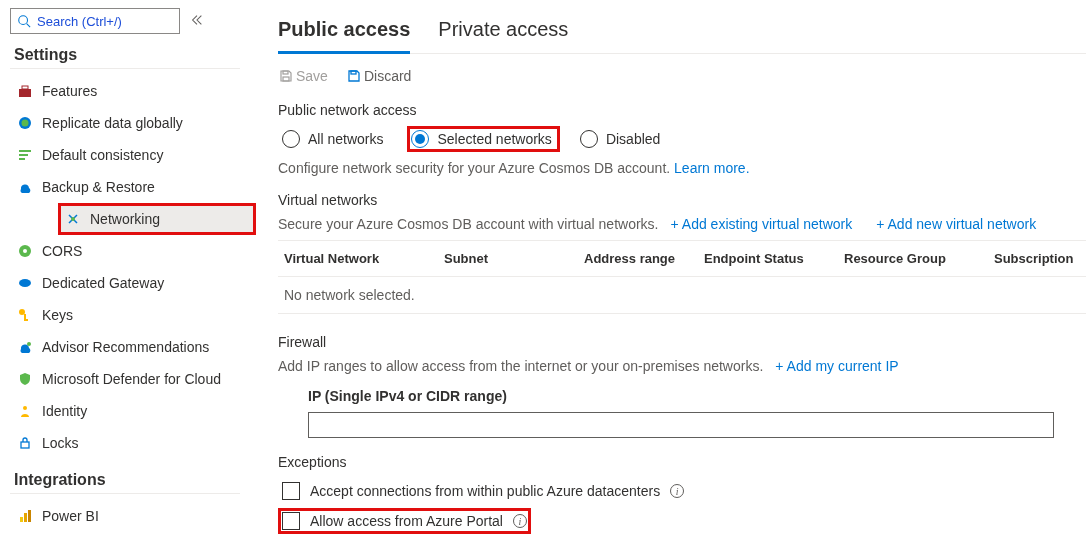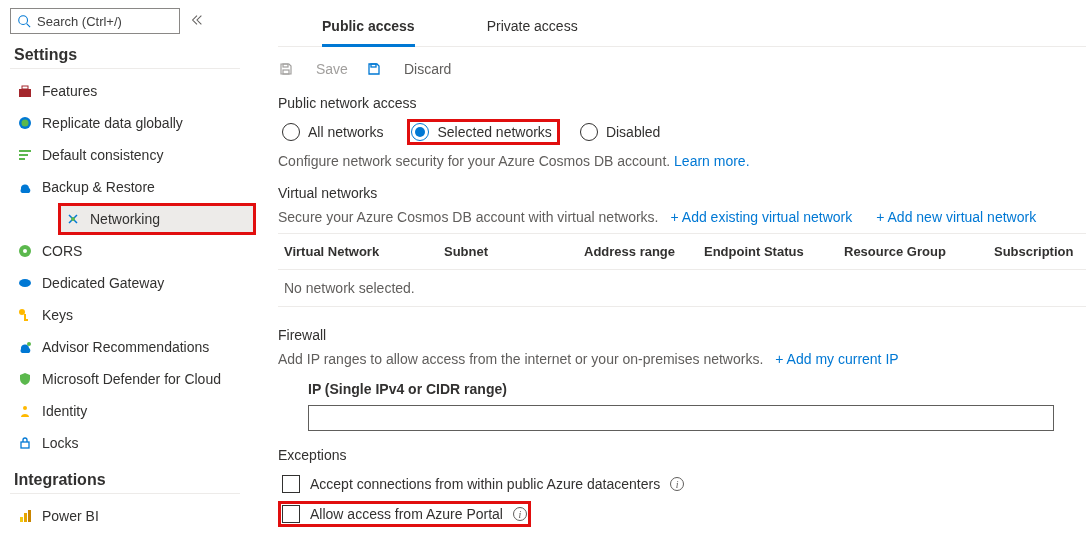--- a/index.html
+++ b/index.html
@@ -15,21 +15,21 @@
   .sidebar {
     width: 256px;
     padding: 8px 0 0 10px;
     flex-shrink: 0;
   }
   .search-row { display: flex; align-items: center; gap: 6px; margin-bottom: 12px; }
   .search-box {
     display: flex; align-items: center;
     border: 1px solid #8a8886;
     padding: 2px 6px; height: 26px; width: 170px;
-    color: #404040;
+    color: #1d4ed8;
   }
   .search-box svg { flex-shrink: 0; }
   .search-box span { margin-left: 6px; font-size: 13px; }
   .collapse-btn { color: #605e5c; font-size: 12px; padding: 4px; }
   .section-header {
     font-weight: 600; font-size: 16px; margin: 12px 0 4px 4px;
   }
   .section-divider {
     border-top: 1px solid #edebe9; margin: 4px 4px 6px 0; width: 230px;
   }
@@ -38,29 +38,29 @@
     display: flex; align-items: center; height: 32px;
     padding-left: 4px; cursor: pointer;
   }
   .nav-item.active { background: #edebe9; }
   .nav-item.highlighted { border: 3px solid #e10e0e; padding-left: 1px; margin-left: 48px; }
   .nav-item .ico { width: 22px; display: flex; align-items: center; justify-content: center; }
   .nav-item .label { margin-left: 6px; }
   .main { flex: 1; padding: 10px 0 0 22px; }
   .tabs { display: flex; border-bottom: 1px solid #edebe9; }
   .tab {
-    padding: 8px 0 10px 0; margin-right: 28px; font-size: 14px;
-    color: #323130; cursor: pointer; margin-left: 44px;
+    padding: 8px 0 10px 0; margin-right: 28px; font-size: 20px;
+    color: #323130; cursor: pointer;
   }
   .tab.active {
     font-weight: 600; border-bottom: 3px solid #0078d4; margin-bottom: -1px;
   }
   .toolbar { display: flex; gap: 18px; padding: 14px 0 12px 0; }
   .tool-btn {
-    display: flex; align-items: center; gap: 22px; color: #605e5c; cursor: pointer;
+    display: flex; align-items: center; gap: 2px; color: #605e5c; cursor: pointer;
   }
   .tool-btn.primary-ico svg { color: #0078d4; }
   .tool-btn.disabled { color: #a19f9d; }
   .section-title { font-size: 14px; color: #323130; margin: 6px 0 8px 0; }
   .radio-row { display: flex; gap: 16px; align-items: center; margin-bottom: 8px; }
   .radio-option { display: flex; align-items: center; gap: 8px; padding: 4px 8px 4px 4px; }
   .radio-option.highlighted { border: 3px solid #e10e0e; padding: 1px 5px 1px 1px; }
   .radio-circle {
     width: 18px; height: 18px; border: 1px solid #323130; border-radius: 50%;
     display: flex; align-items: center; justify-content: center;

